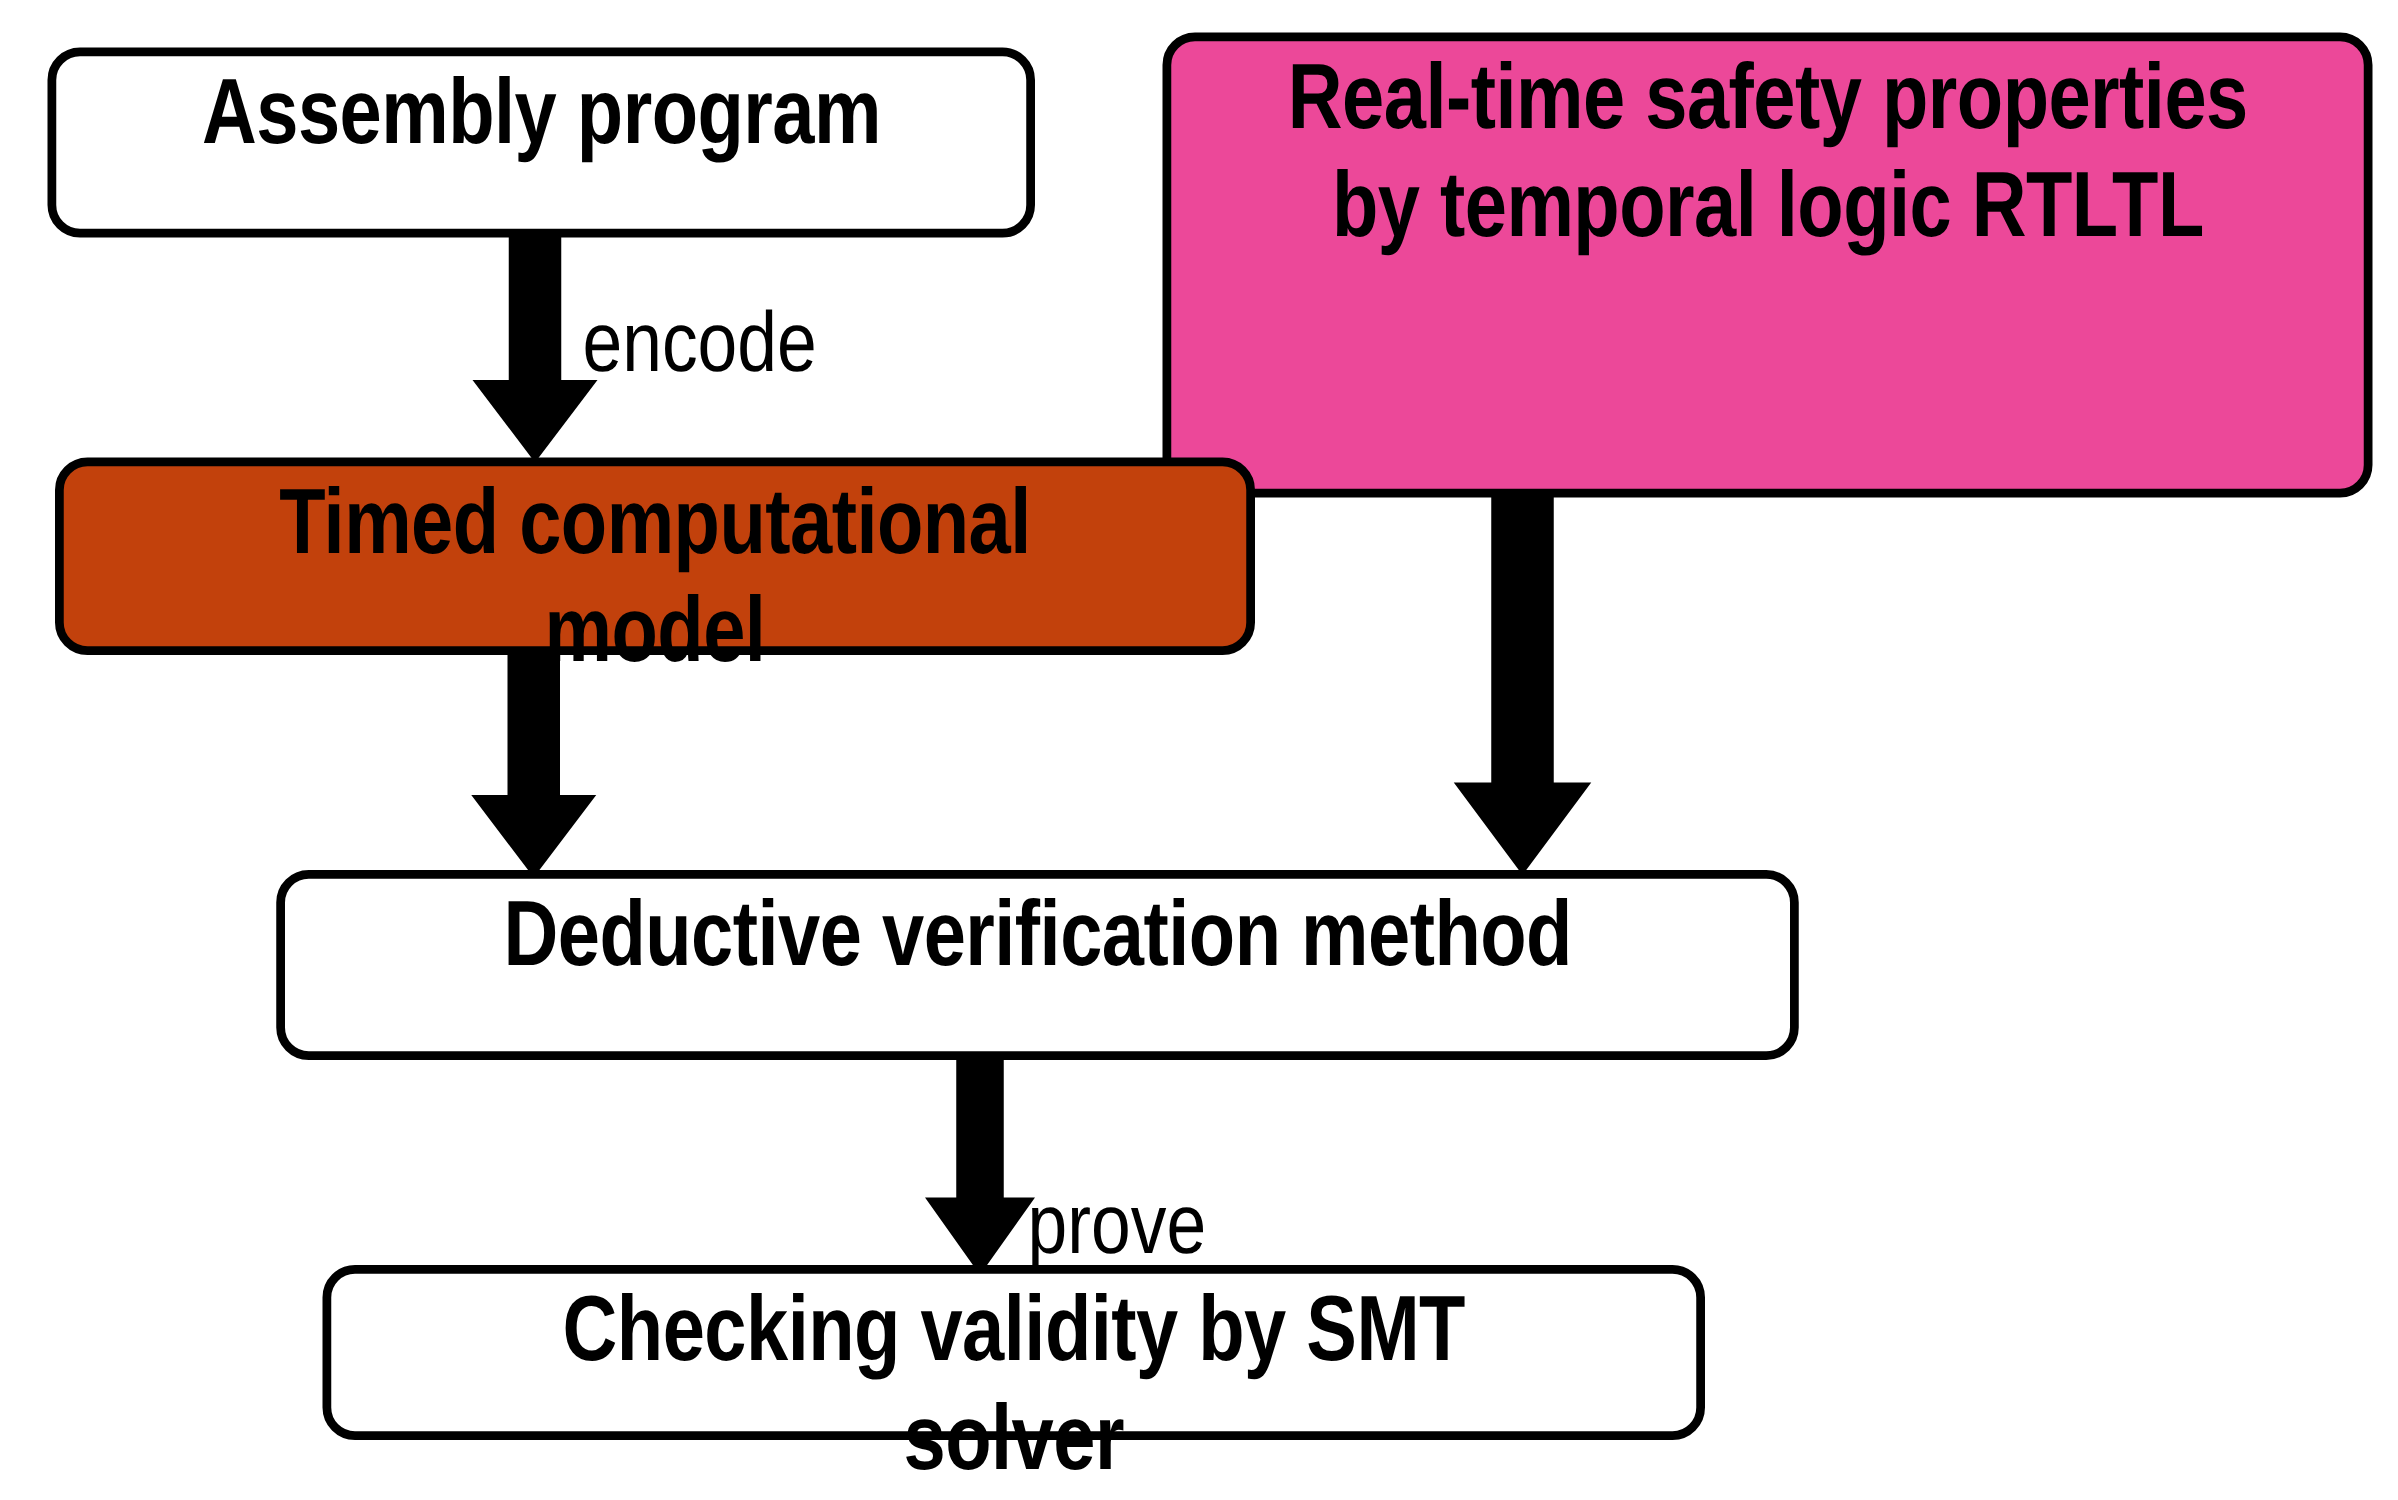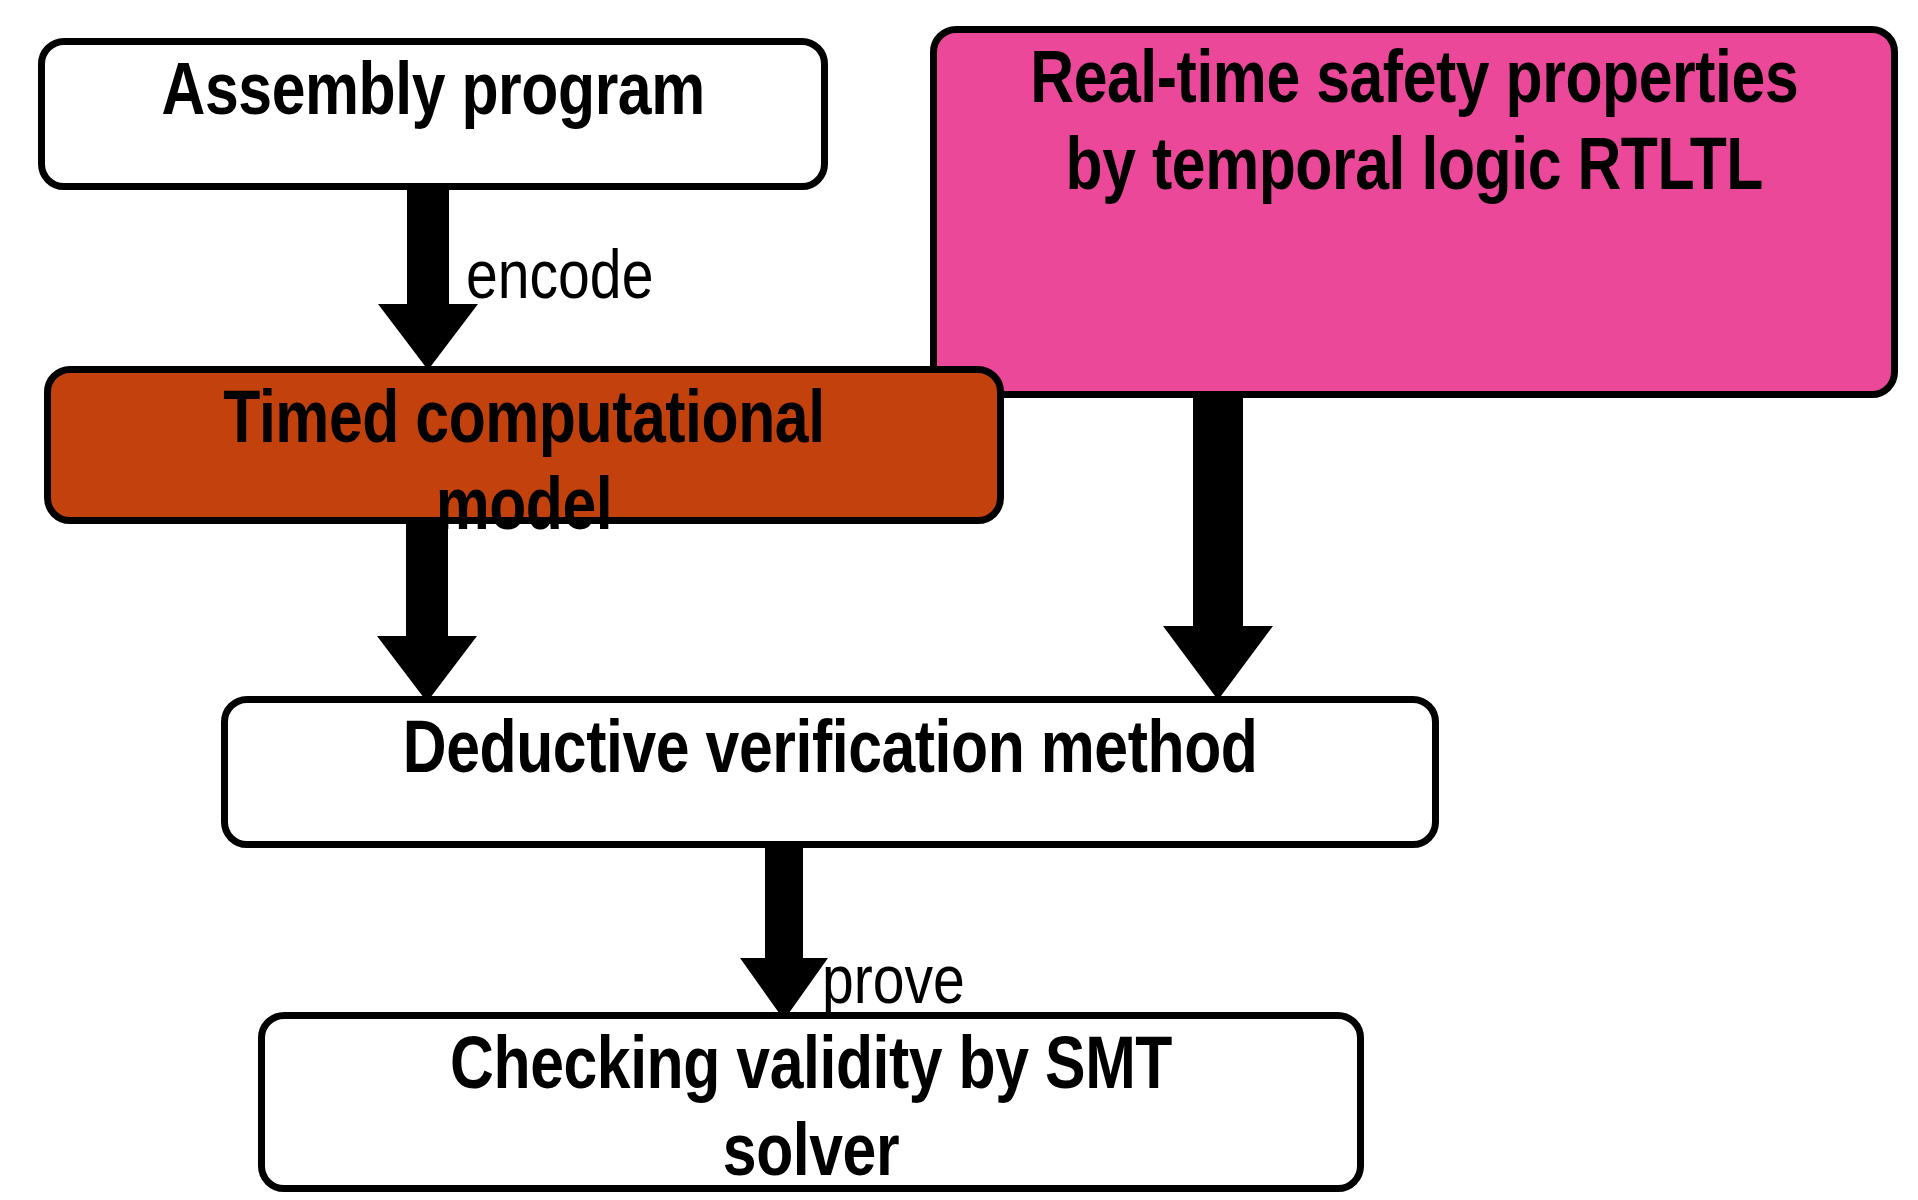--- a/index.html
+++ b/index.html
@@ -92,16 +92,16 @@
     <div class="node" style="left: 930px; top: 26px; width: 968px; height: 372px; border-color: rgb(0, 0, 0); background: #ec4899;">
       <div class="node-label" style="font-size: 74px;">Real-time safety properties
 by temporal logic RTLTL</div>
     </div>
     <div class="node" style="left: 44px; top: 366px; width: 960px; height: 158px; border-color: rgb(0, 0, 0); background: #c2410c;">
       <div class="node-label" style="font-size: 74px;">Timed computational model</div>
     </div>
     <div class="node" style="left: 177px; top: 696px; width: 1218px; height: 152px; border-color: rgb(0, 0, 0); background: rgb(255, 255, 255); margin-left: 44px;">
       <div class="node-label" style="font-size: 74px;">Deductive verification method</div>
     </div>
-    <div class="node" style="left: 258px; top: 1012px; width: 1106px; height: 180px; border-color: rgb(0, 0, 0); background: rgb(255, 255, 255);">
+    <div class="node" style="left: 258px; top: 1012px; width: 1106px; height: 140px; border-color: rgb(0, 0, 0); background: rgb(255, 255, 255);">
       <div class="node-label" style="font-size: 74px;">Checking validity by SMT solver</div>
     </div>
   </div>
 
 </body></html>

